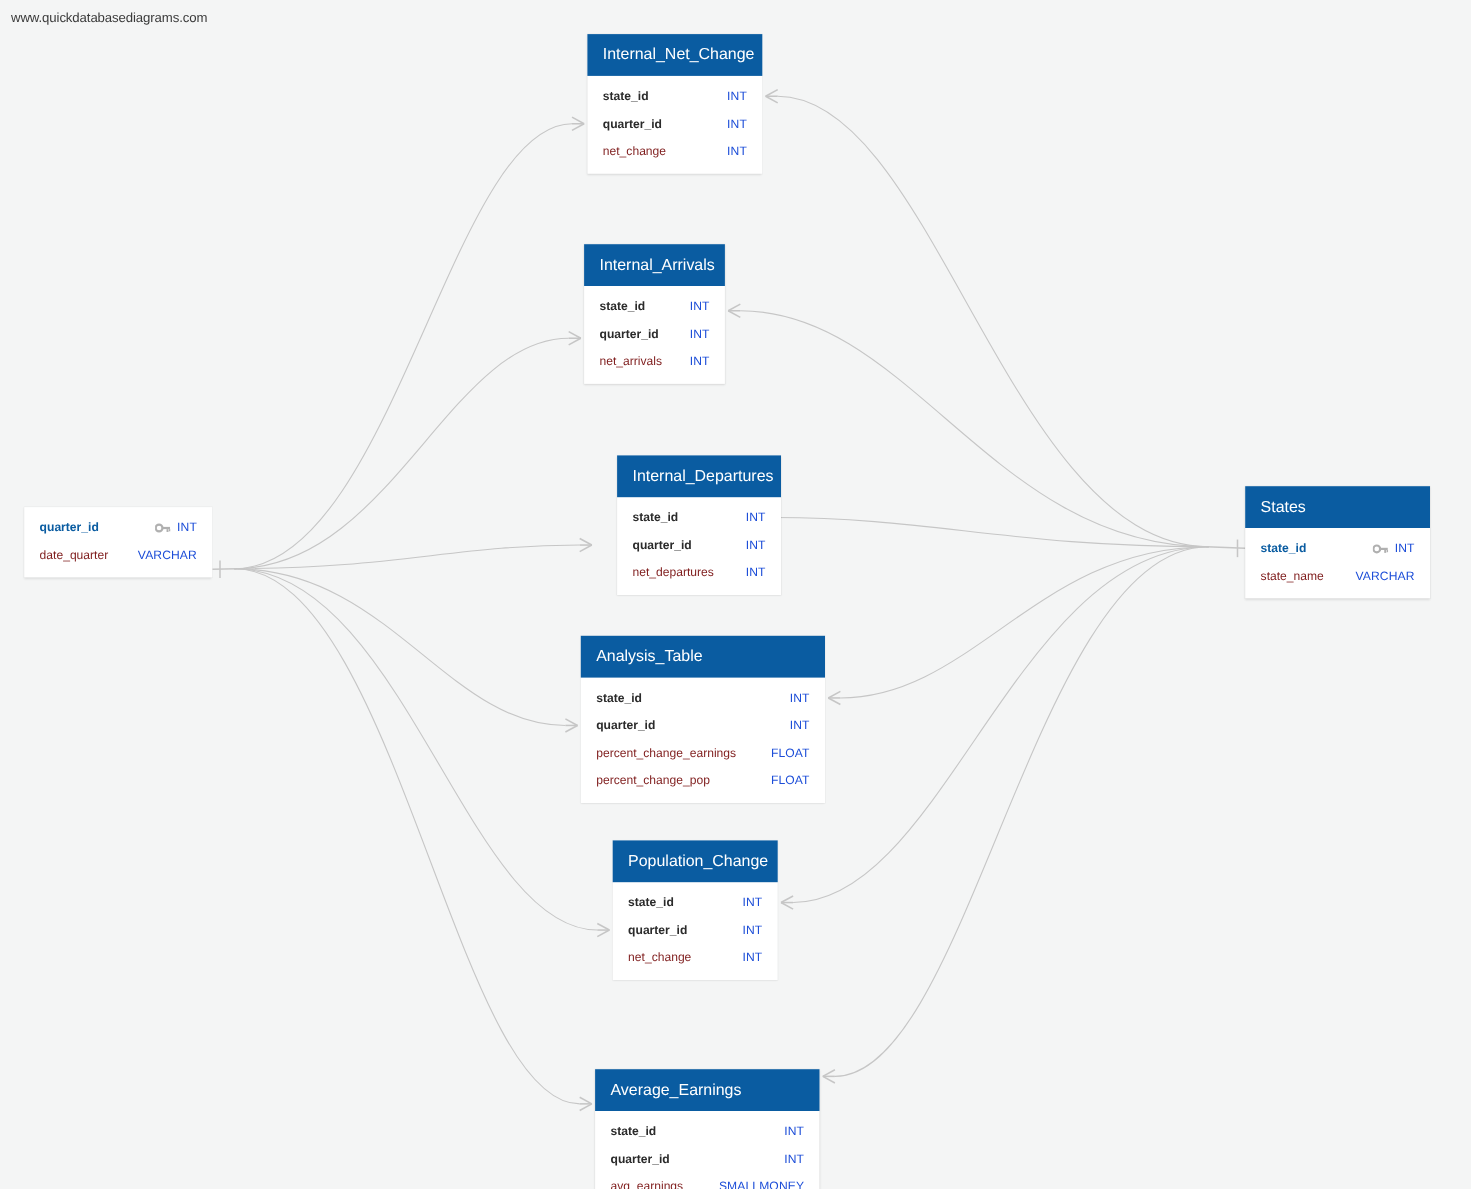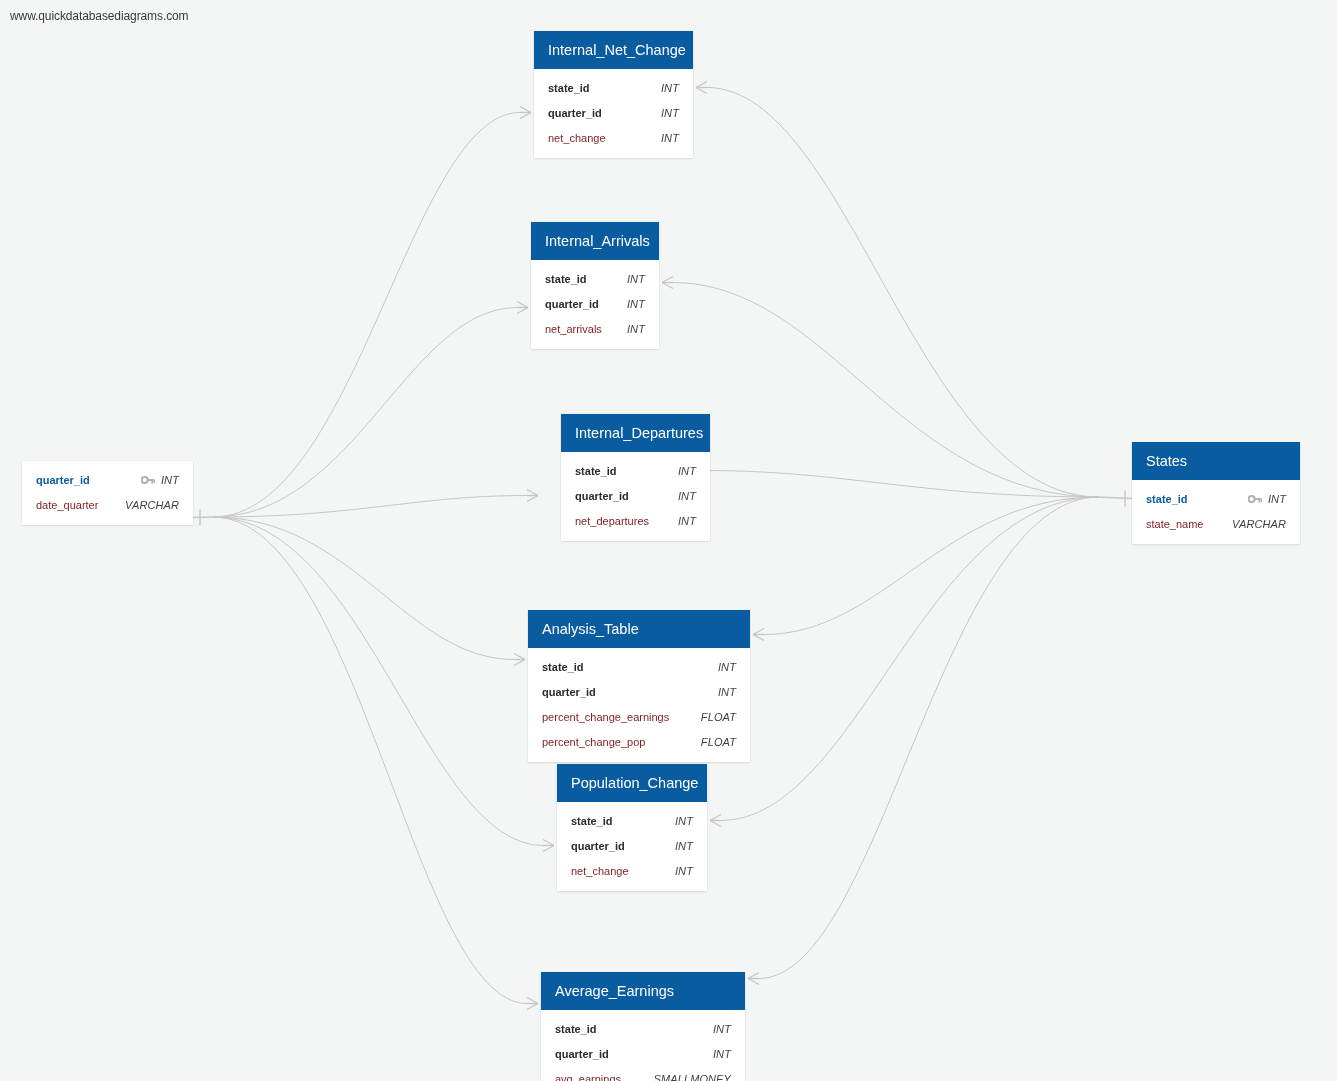--- a/index.html
+++ b/index.html
@@ -73,24 +73,23 @@
   }
   .field-name.pk {
     font-weight: bold;
     color: #0a5ca1;
   }
   .field-spacer {
     flex: 1 1 auto;
     min-width: 10px;
   }
   .field-type {
-    color: #404040;
+    color: #1d4ed8;
     flex: 0 0 auto;
     letter-spacing: 0.1px;
-    font-style: italic;
   }
   .key-icon {
     display: inline-block;
     width: 14px;
     height: 10px;
     margin-right: 6px;
     position: relative;
     flex: 0 0 auto;
     vertical-align: middle;
   }
@@ -208,21 +207,21 @@
           <span class="field-spacer"></span>
           <span class="field-type">INT</span>
         </div>
         <div class="field-row">
           <span class="field-name">net_departures</span>
           <span class="field-spacer"></span>
           <span class="field-type">INT</span>
         </div>
       </div>
     </div>
-    <div class="table-box" style="left: 528px; top: 578px; width: 222px; margin-top: 32px;">
+    <div class="table-box" style="left: 528px; top: 578px; width: 222px;">
       <div class="table-header">Analysis_Table</div>
       <div class="table-body">
         <div class="field-row">
           <span class="field-name bold">state_id</span>
           <span class="field-spacer"></span>
           <span class="field-type">INT</span>
         </div>
         <div class="field-row">
           <span class="field-name bold">quarter_id</span>
           <span class="field-spacer"></span>

